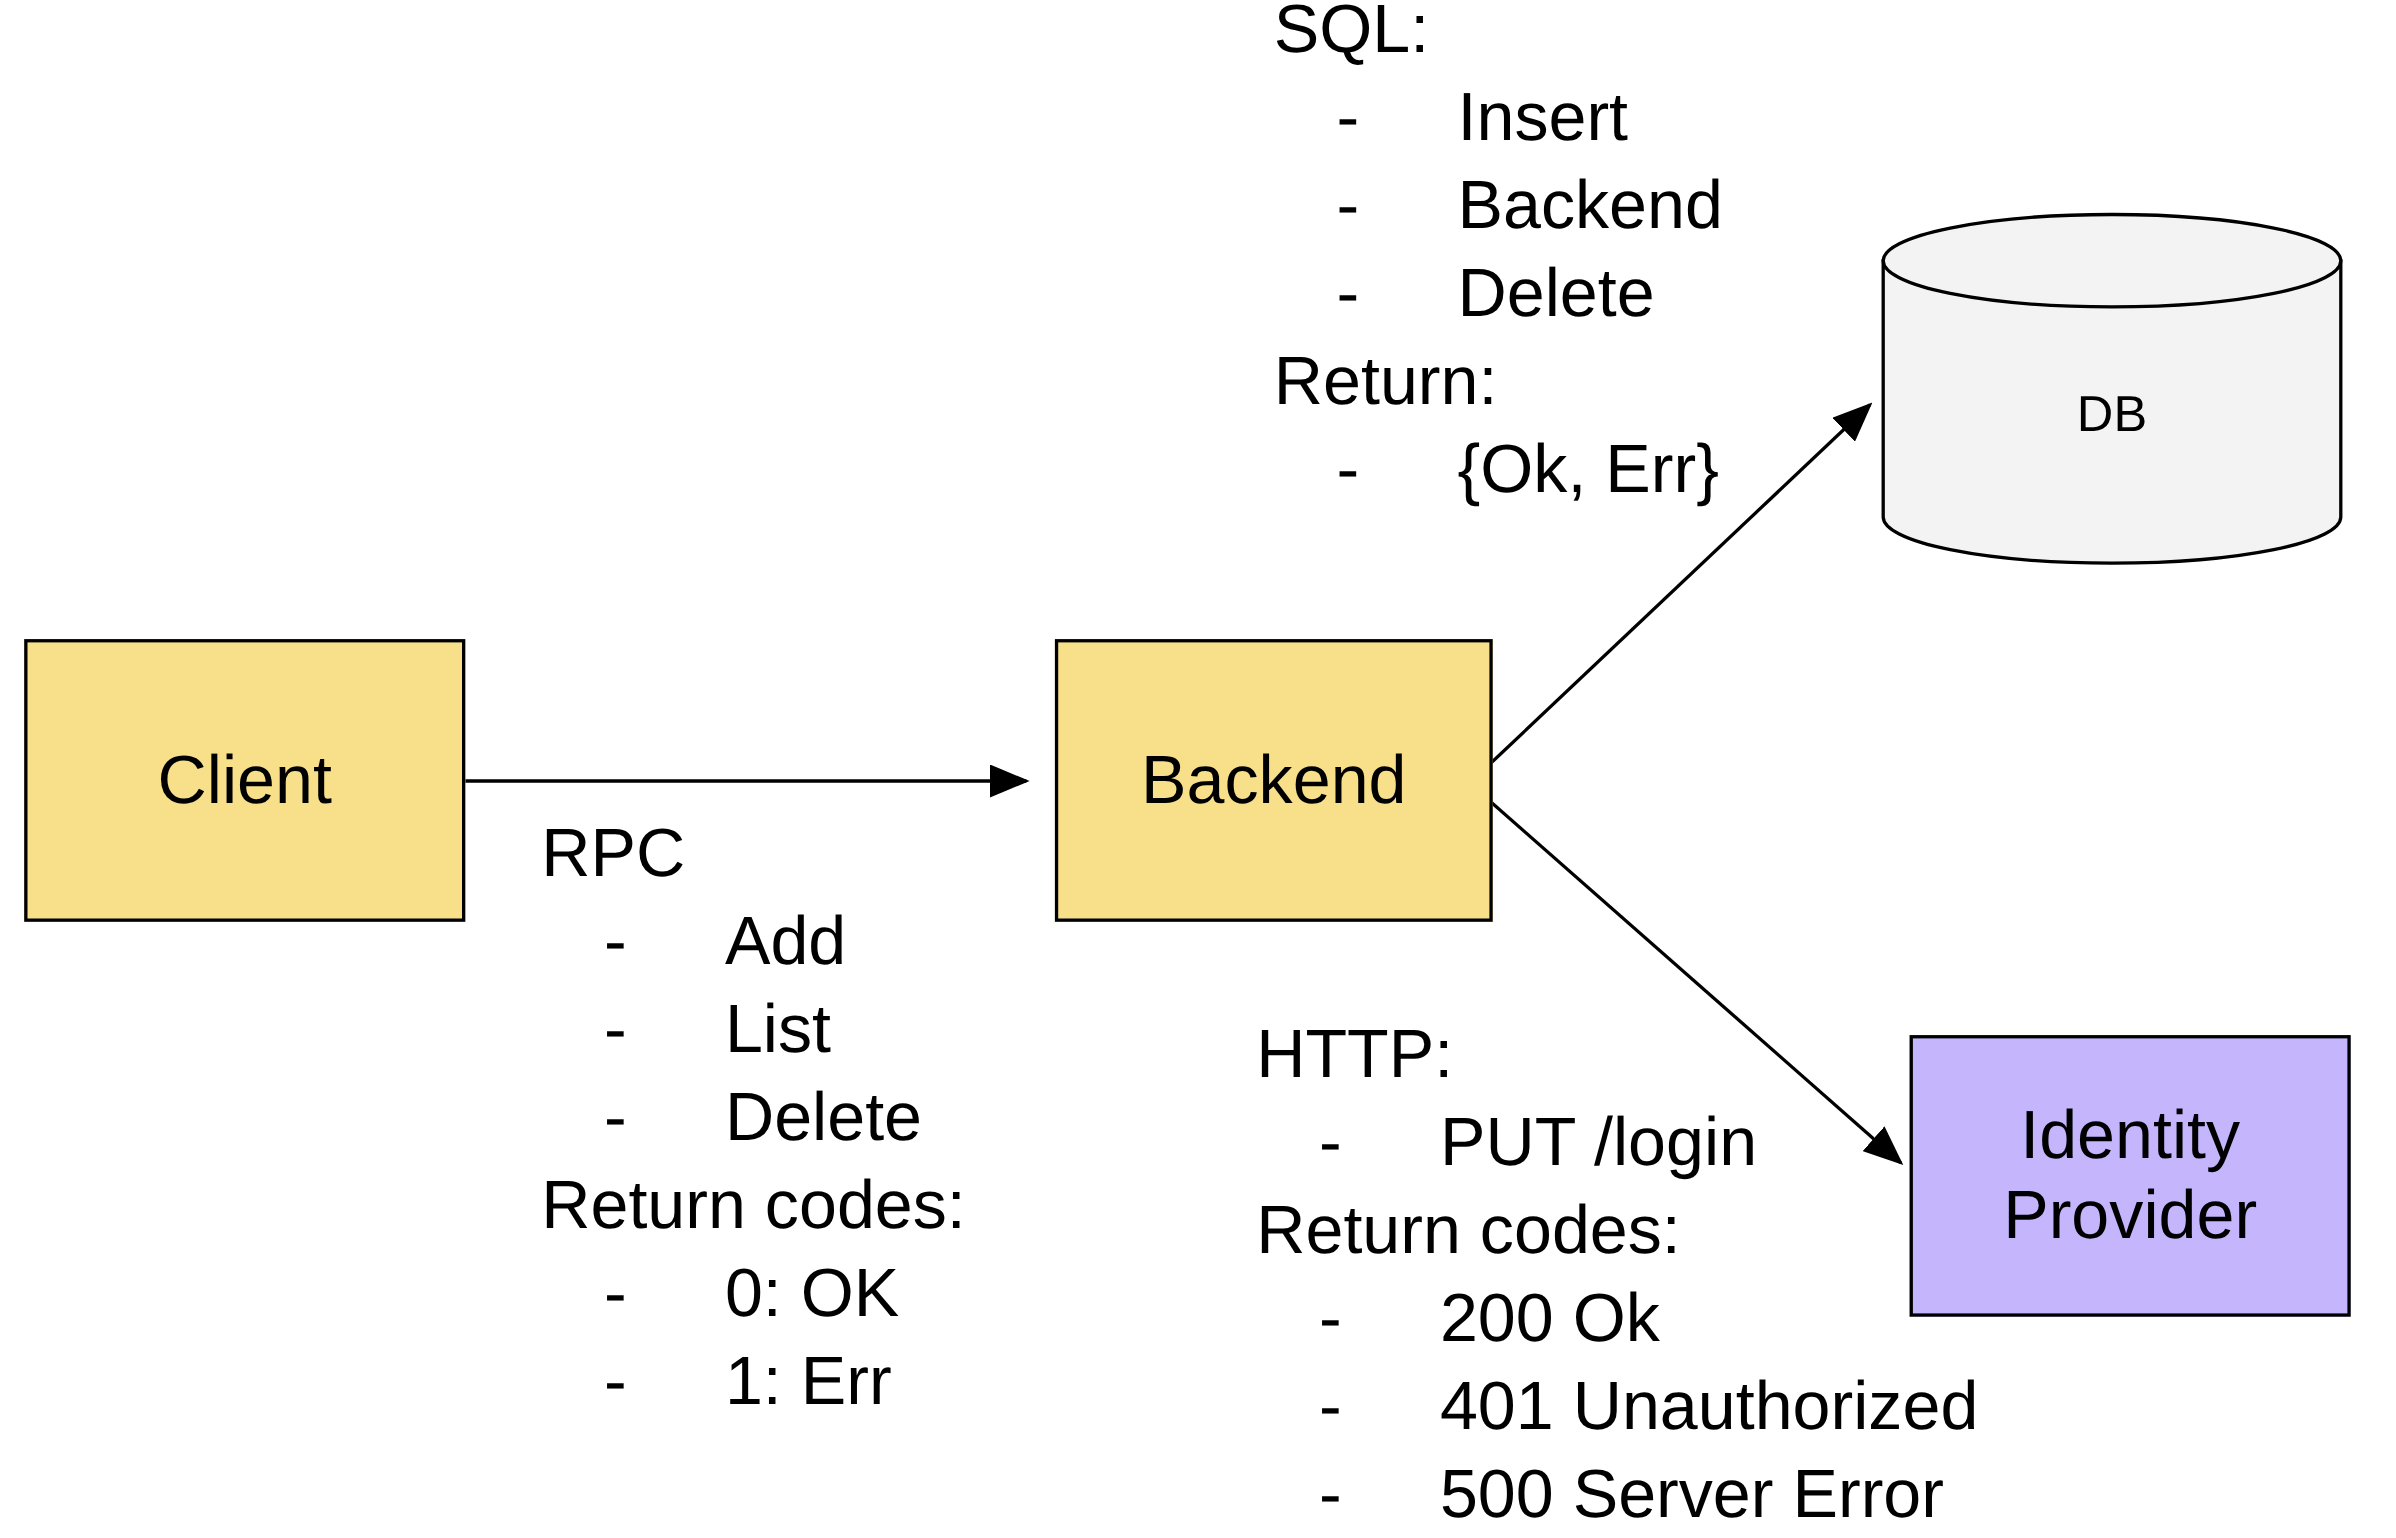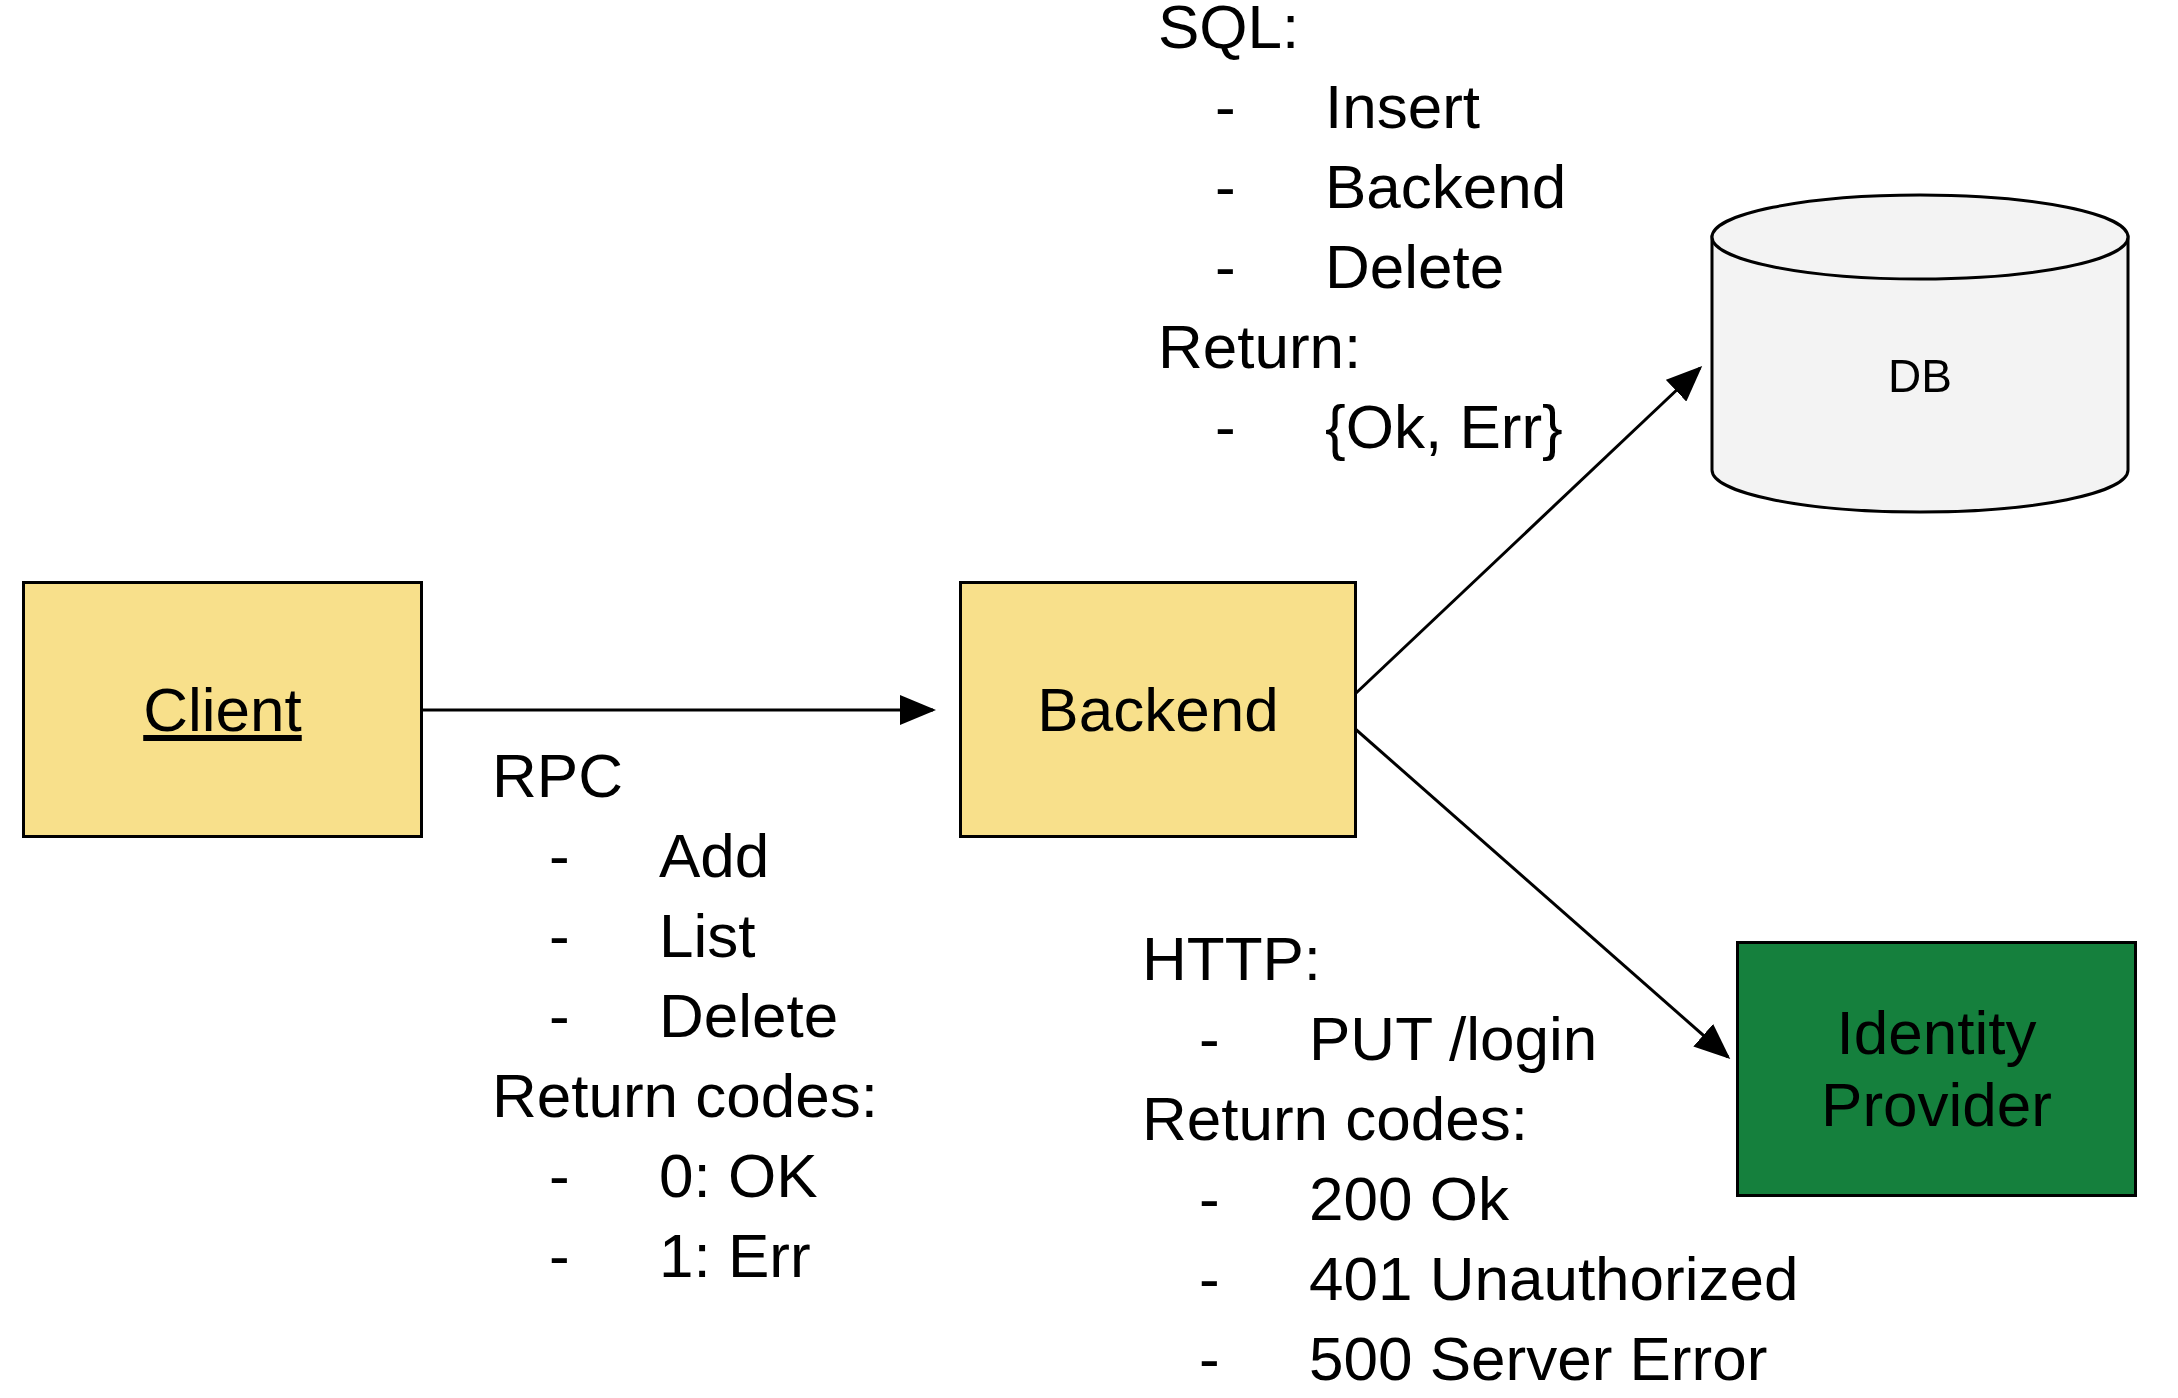--- a/index.html
+++ b/index.html
@@ -27,22 +27,22 @@
     box-sizing: border-box;
     border: 3px solid #000000;
     display: flex;
     align-items: center;
     justify-content: center;
     text-align: center;
     font-size: 62px;
     line-height: 72px;
   }
   .node-yellow { background: #F8E08B; }
-  .node-gray   { background: #15803d; }
-  .client-node  { left: 22px;   top: 581px; width: 401px; height: 257px; text-decoration: underline; }
+  .node-gray   { background: #c4b5fd; }
+  .client-node  { left: 22px;   top: 581px; width: 401px; height: 257px; }
   .backend-node { left: 938px;  top: 581px; width: 398px; height: 257px; margin-left: 21px; }
   .idp-node     { left: 1736px; top: 941px; width: 401px; height: 256px; }
   .db-label {
     position: absolute;
     left: 1710px; top: 340px;
     width: 420px;
     text-align: center;
     font-size: 46px;
     line-height: 72px;
   }

